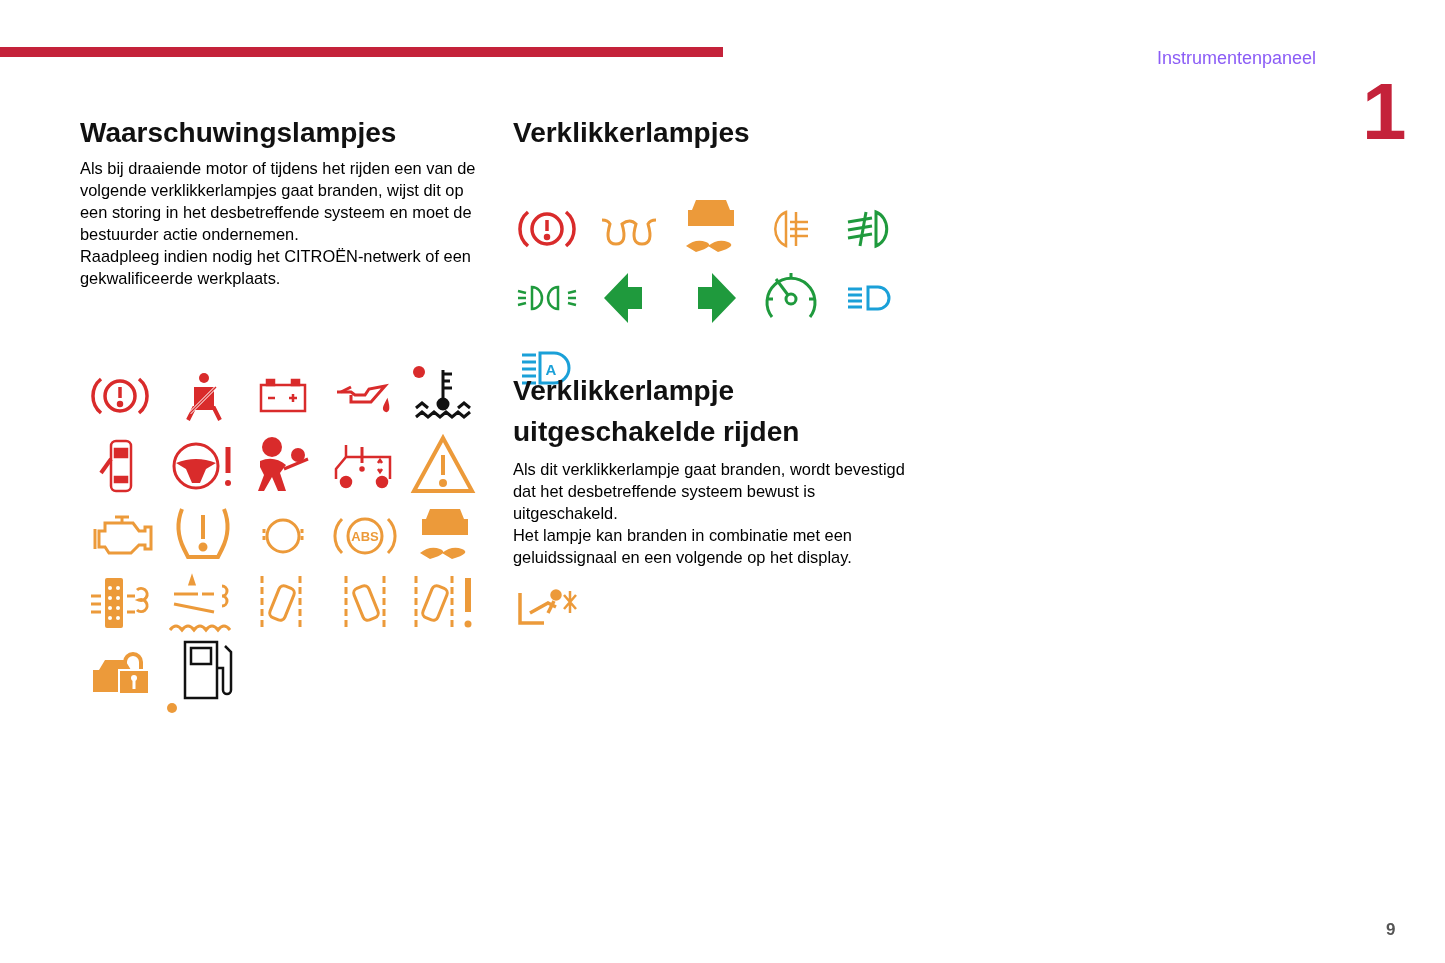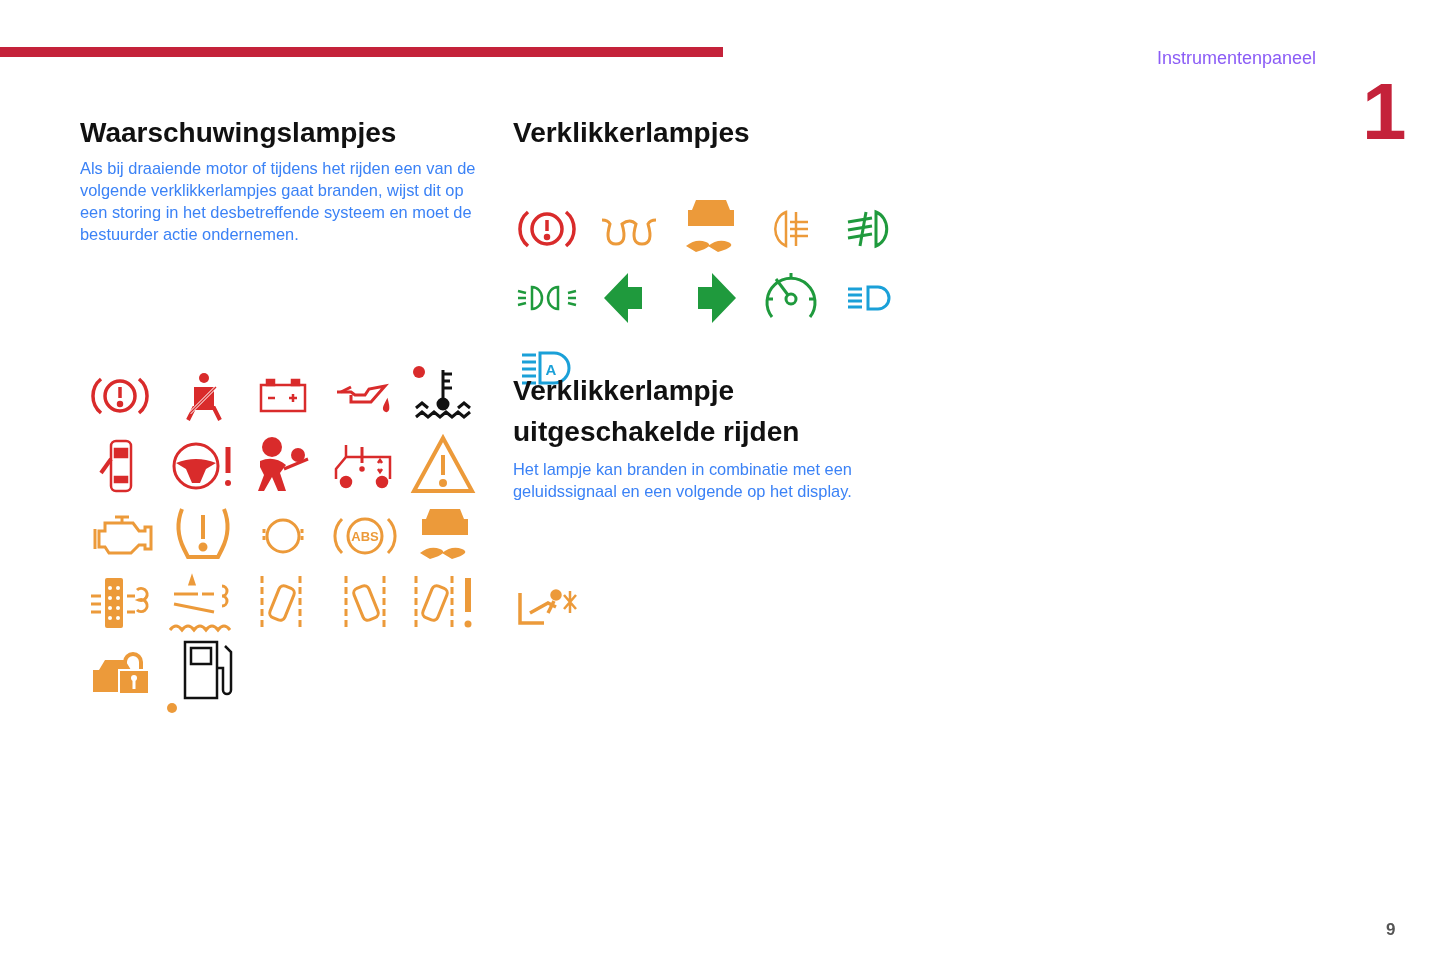--- a/index.html
+++ b/index.html
@@ -5,40 +5,41 @@
   html, body { margin:0; padding:0; }
   body {
     width:1445px; height:963px; background:#ffffff; position:relative; overflow:hidden;
     font-family:"Liberation Sans", sans-serif; color:#1a1a1a;
   }
   .top-bar { position:absolute; left:0; top:47px; width:723px; height:10px; background:#c4223a; }
   .running-head { position:absolute; left:1157px; top:48px; font-size:18px; color:#8b5cf6; }
   .chapter-num { position:absolute; left:1362px; top:72px; font-size:80px; font-weight:bold; color:#c4223a; line-height:1; }
   .page-num { position:absolute; left:1386px; top:920px; font-size:17px; font-weight:bold; color:#555; }
   h2 { margin:0; font-weight:bold; color:#111; font-size:28px; line-height:29px; }
-  .body-text { font-size:16.4px; line-height:22px; color:#3b82f6; margin:0; }
+  .body-text { font-size:16.4px; line-height:22px; color:#000000; margin:0; }
   .col-left { position:absolute; left:80px; top:86px; width:400px;margin-top:32px; }
   .col-left h2 { margin-bottom:10px; }
   .col-right-a { position:absolute; left:513px; top:82px; width:400px;margin-top:36px; }
   .col-right-a h2 { margin-bottom:6px; }
   .col-right-b { position:absolute; left:513px; top:376px; width:400px; }
   .col-right-b h2 { margin-bottom:12px; }
   .icon { position:absolute; width:66px; height:62px; }
   .icon svg { width:100%; height:100%; }
 </style>
 </head>
 <body>
 
 <div class="top-bar"></div>
 <div class="running-head">Instrumentenpaneel</div>
 <div class="chapter-num">1</div>
 
 <div class="col-left">
   <h2>Waarschuwingslampjes</h2>
   <p class="body-text">Als bij draaiende motor of tijdens het rijden een van de volgende verklikkerlampjes gaat branden, wijst dit op een storing in het desbetreffende systeem en moet de bestuurder actie ondernemen.</p>
+  <p class="body-text">Raadpleeg indien nodig het CITROËN-netwerk of een gekwalificeerde werkplaats.</p>
 </div>
 
 <div class="icon" style="left:87px;top:365px">
   <svg viewBox="0 0 66 62" fill="none" stroke="#d92b2b" stroke-width="3.5">
       <path d="M14 14a22 22 0 0 0 0 34M52 14a22 22 0 0 1 0 34"></path>
       <circle cx="33" cy="31" r="15"></circle>
       <line x1="33" y1="22" x2="33" y2="33"></line>
       <circle cx="33" cy="39" r="1.5" fill="#d92b2b"></circle>
     </svg>
 </div>
@@ -306,20 +307,21 @@
   <svg viewBox="0 0 66 62" fill="none" stroke="#1aa0d8" stroke-width="3">
       <path d="M26 16h14a14 14 0 0 1 0 30H26z"></path>
       <path d="M8 18h14M8 25h14M8 32h14M8 39h14M8 46h14"></path>
       <text x="37" y="38" font-size="15" font-family="Liberation Sans, sans-serif" font-weight="bold" fill="#1aa0d8" stroke="none" text-anchor="middle">A</text>
     </svg>
 </div>
 
 <div class="col-right-b">
   <h2>Verklikkerlampje</h2>
   <h2>uitgeschakelde rijden</h2>
+  <p class="body-text">Als dit verklikkerlampje gaat branden, wordt bevestigd dat het desbetreffende systeem bewust is uitgeschakeld.</p>
   <p class="body-text">Het lampje kan branden in combinatie met een geluidssignaal en een volgende op het display.</p>
 </div>
 
 <div class="icon" style="left:514px;top:583px;width:70px;height:52px">
   <svg viewBox="0 0 70 52" fill="none" stroke="#ec9a3a" stroke-width="3.5">
       <path d="M6 10v30h24"></path>
       <path d="M16 30l18-10 8 4"></path>
       <circle cx="42" cy="12" r="4" fill="#ec9a3a"></circle>
       <path d="M40 18l-6 12"></path>
       <path d="M50 12l12 14M62 12L50 26M56 8v22" stroke-width="2.5"></path>

